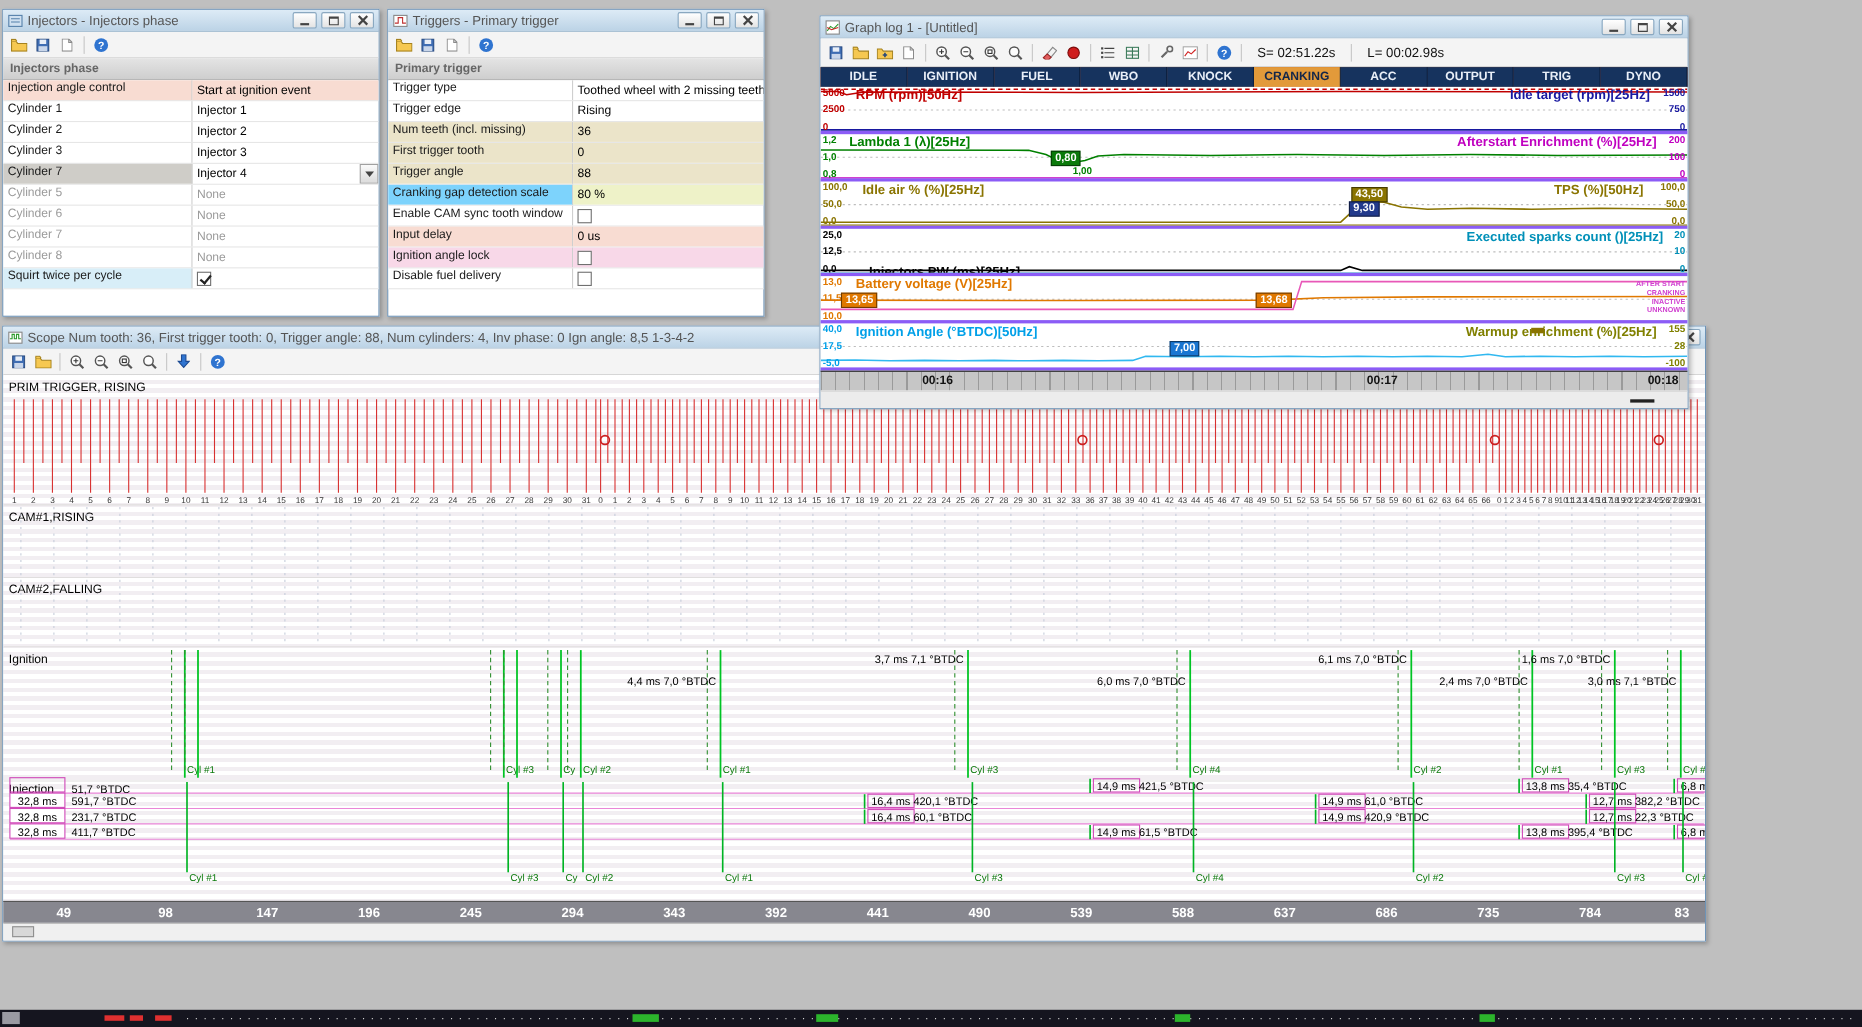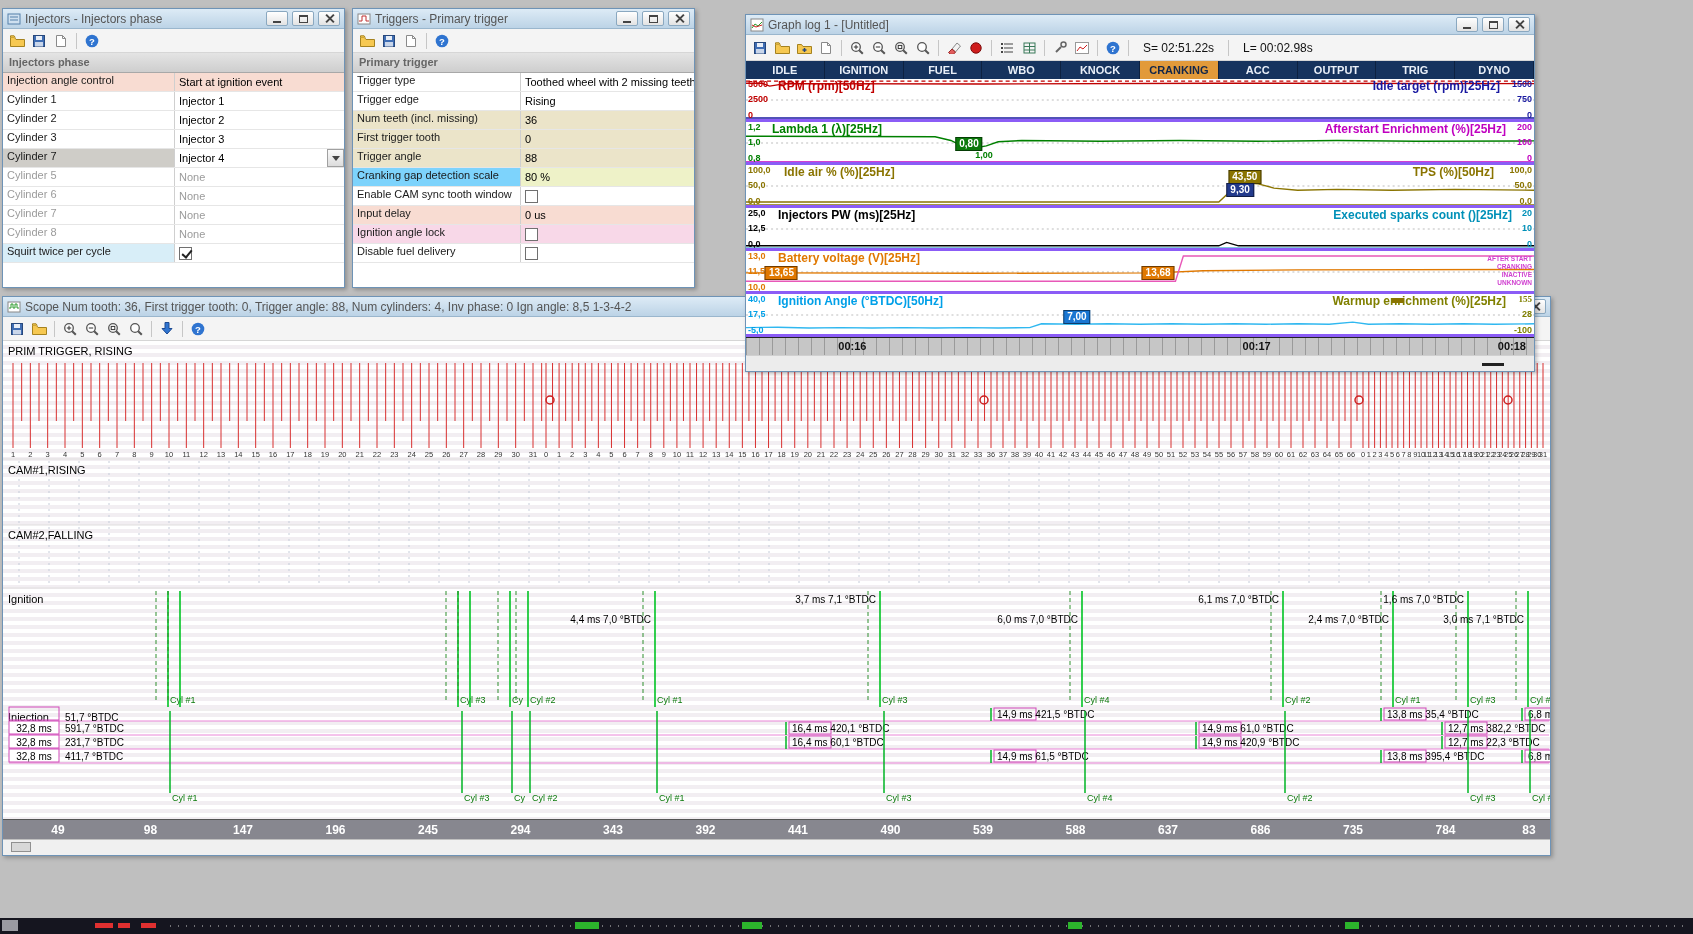--- a/index.html
+++ b/index.html
@@ -1183,21 +1183,21 @@
       </div>
       <div class="band">
         <svg viewBox="0 0 786 42" preserveAspectRatio="none" class="bandsvg">
           <line x1="0" y1="21" x2="786" y2="21" stroke="#bdbdbd" stroke-width="1" stroke-dasharray="2,3"></line>
           <polyline points="0,37.800000000000004 471.59999999999997,37.800000000000004 479.46,34.44 491.25,37.800000000000004 786,37.800000000000004" fill="none" stroke="#000000" stroke-width="1.4"></polyline>
           <polyline points="0,40.32 786,40.32" fill="none" stroke="#0090b8" stroke-width="1.4"></polyline>
         </svg>
         <span class="btick" style="color: rgb(0, 0, 0); left: 2px; top: 0px;">25,0</span>
         <span class="btick" style="color: rgb(0, 0, 0); left: 2px; top: 15px;">12,5</span>
         <span class="btick" style="color: rgb(0, 0, 0); left: 2px; top: 31px;">0,0</span>
-        <span class="bname" style="color: rgb(0, 0, 0); left: 32px;">Injectors PW (ms)[25Hz]</span>
+        <span class="bname" style="color: rgb(0, 0, 0); left: 44px; margin-top: 32px;">Injectors PW (ms)[25Hz]</span>
         <span class="btick" style="color: rgb(0, 144, 184); right: 2px; top: 0px;">20</span>
         <span class="btick" style="color: rgb(0, 144, 184); right: 2px; top: 15px;">10</span>
         <span class="btick" style="color: rgb(0, 144, 184); right: 2px; top: 31px;">0</span>
         <span class="bname" style="color: rgb(0, 144, 184); right: 22px;">Executed sparks count ()[25Hz]</span>
       </div>
       <div class="band">
         <svg viewBox="0 0 786 42" preserveAspectRatio="none" class="bandsvg">
           <line x1="0" y1="21" x2="786" y2="21" stroke="#bdbdbd" stroke-width="1" stroke-dasharray="2,3"></line>
           <polyline points="0,21.84 235.79999999999998,22.26 408.72,21.84 455.88,19.74 550.1999999999999,18.900000000000002 786,18.48" fill="none" stroke="#e07800" stroke-width="1.4"></polyline>
           <polyline points="0,30.24 428.37,30.24 436.23,5.04 786,5.04" fill="none" stroke="#e858b8" stroke-width="1.4"></polyline>
@@ -1215,21 +1215,21 @@
       </div>
       <div class="band">
         <svg viewBox="0 0 786 42" preserveAspectRatio="none" class="bandsvg">
           <line x1="0" y1="21" x2="786" y2="21" stroke="#bdbdbd" stroke-width="1" stroke-dasharray="2,3"></line>
           <polyline points="0,33.6 31.44,33.18 62.88,34.02 94.32,33.6 125.76,34.02 157.20000000000002,33.6 188.64,34.02 220.08,33.6 251.52,34.02 282.96,33.6 294.75,29.82 330.12,30.24 361.56,29.82 393,30.24 424.44000000000005,29.82 455.88,30.24 487.32,29.82 518.76,30.24 550.1999999999999,29.82 581.64,30.24 605.22,28.14 620.94,30.24 652.38,29.82 683.82,30.24 715.26,29.82 746.6999999999999,30.24 786,29.82" fill="none" stroke="#30b8f0" stroke-width="1.4"></polyline>
         </svg>
         <span class="btick" style="color: rgb(0, 160, 232); left: 2px; top: 0px;">40,0</span>
         <span class="btick" style="color: rgb(0, 160, 232); left: 2px; top: 15px;">17,5</span>
         <span class="btick" style="color: rgb(0, 160, 232); left: 2px; top: 31px;">-5,0</span>
         <span class="bname" style="color: rgb(0, 160, 232); left: 32px;">Ignition Angle (°BTDC)[50Hz]</span>
-        <span class="btick" style="color: rgb(128, 128, 0); right: 2px; top: 0px; font-family: Liberation Serif, serif;">155</span>
+        <span class="btick" style="color: rgb(128, 128, 0); right: 2px; top: 0px;">155</span>
         <span class="btick" style="color: rgb(128, 128, 0); right: 2px; top: 15px;">28</span>
         <span class="btick" style="color: rgb(128, 128, 0); right: 2px; top: 31px;">-100</span>
         <span class="bname" style="color: rgb(128, 128, 0); right: 28px;">Warmup enrichment (%)[25Hz]</span>
         <span class="badge" style="left: 42%; top: 15.84px; background: rgb(25, 118, 210);">7,00</span>
         <span class="bmark" style="left: 82%; top: 4.2px; width: 12px; height: 5px; background: rgb(138, 116, 0);"></span>
       </div>
     </div>
   <div class="timeaxis" id="graph-timeaxis">
       <span class="taxnum" style="left: 13.5%;">00:16</span>
       <span class="taxnum" style="left: 64.8%;">00:17</span>

